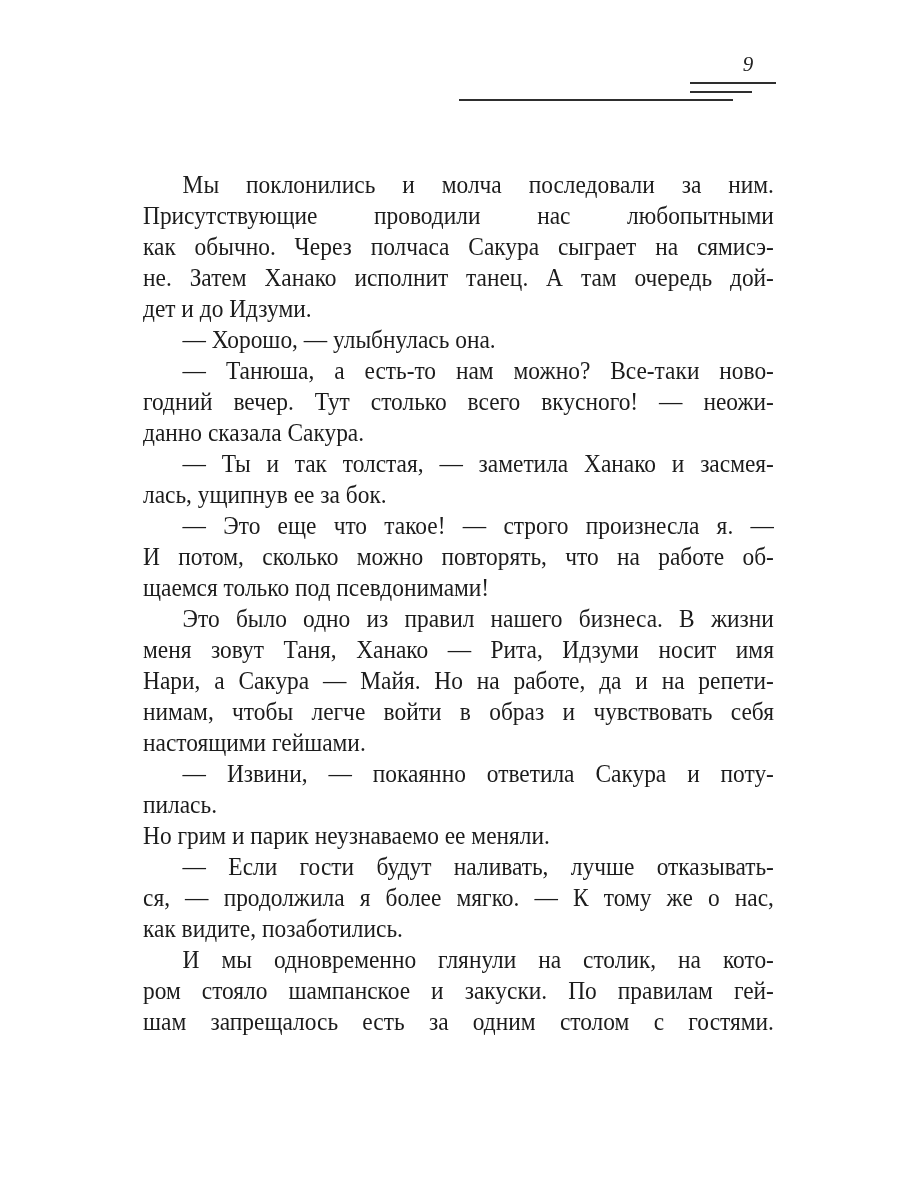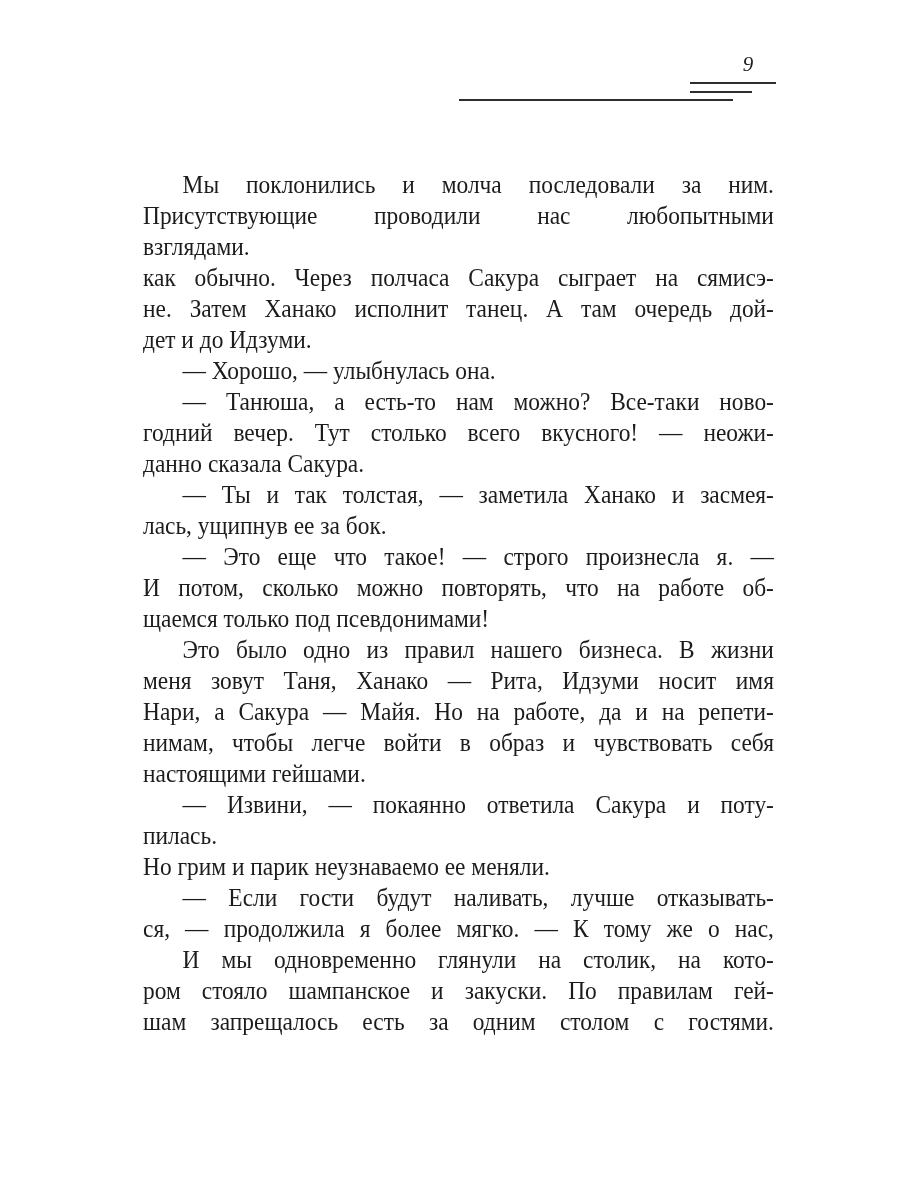--- a/index.html
+++ b/index.html
@@ -78,23 +78,20 @@
   <div class="rule rule-mid"></div>
   <div class="rule rule-bottom"></div>
 
   <div class="text-block">
     <div class="line indent">
         <span class="inner">Мы поклонились и молча последовали за ним.</span>
       </div>
     <div class="line">
         <span class="inner">Присутствующие проводили нас любопытными</span>
       </div>
-    <div class="line last">
-        <span class="inner">взглядами.</span>
-      </div>
     <div class="line">
         <span class="inner">как обычно. Через полчаса Сакура сыграет на сямисэ-</span>
       </div>
     <div class="line">
         <span class="inner">не. Затем Ханако исполнит танец. А там очередь дой-</span>
       </div>
     <div class="line last">
         <span class="inner">дет и до Идзуми.</span>
       </div>
     <div class="line indent last">
@@ -147,20 +144,23 @@
       </div>
     <div class="line last">
         <span class="inner">Но грим и парик неузнаваемо ее меняли.</span>
       </div>
     <div class="line indent">
         <span class="inner">— Если гости будут наливать, лучше отказывать-</span>
       </div>
     <div class="line">
         <span class="inner">ся, — продолжила я более мягко. — К тому же о нас,</span>
       </div>
+    <div class="line last">
+        <span class="inner">как видите, позаботились.</span>
+      </div>
     <div class="line indent">
         <span class="inner">И мы одновременно глянули на столик, на кото-</span>
       </div>
     <div class="line">
         <span class="inner">ром стояло шампанское и закуски. По правилам гей-</span>
       </div>
     <div class="line">
         <span class="inner">шам запрещалось есть за одним столом с гостями.</span>
       </div>
   </div>

